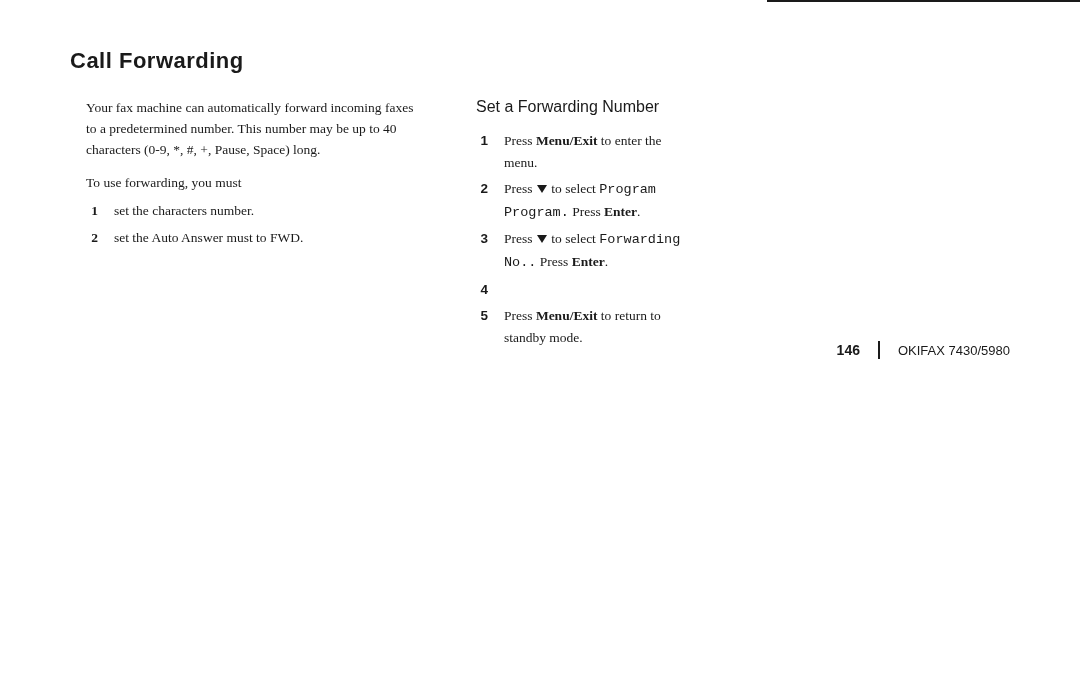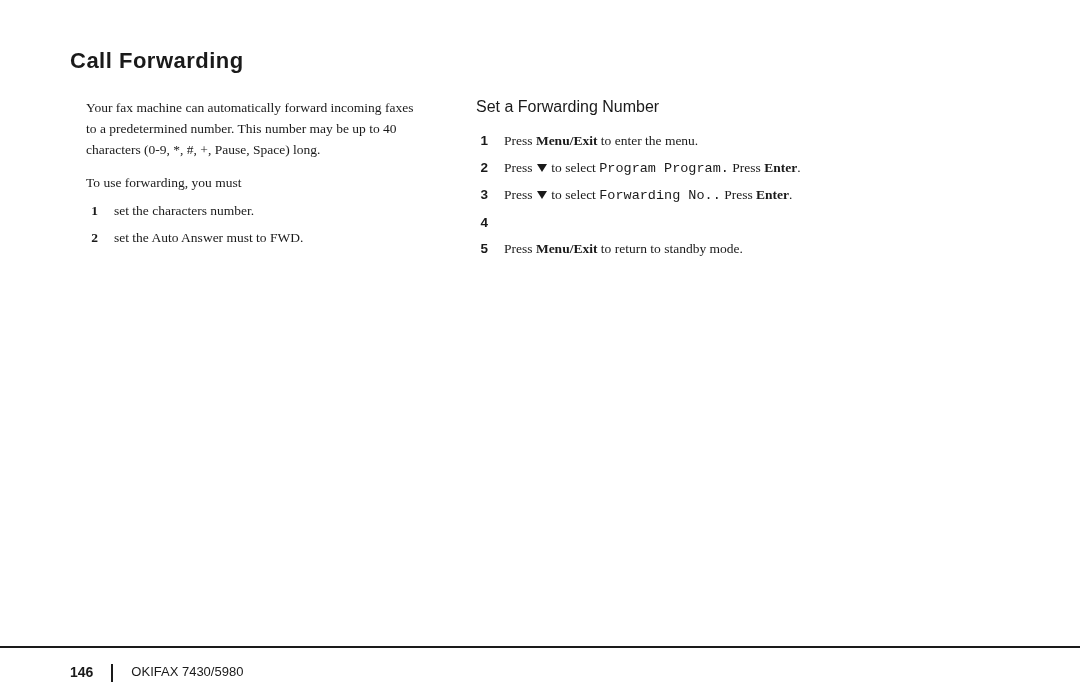--- a/index.html
+++ b/index.html
@@ -16,21 +16,21 @@
       font-size: 14px;
       color: #1a1a1a;
       overflow: hidden;
     }
 
     .page {
       width: 1080px;
       height: 698px;
       position: relative;
       display: flex;
-      flex-direction: column;
+      flex-direction: row;
     }
 
     .content-area {
       flex: 1;
       padding: 48px 70px 30px 70px;
       display: flex;
       flex-direction: column;
     }
 
     .page-title {
@@ -134,21 +134,21 @@
       vertical-align: middle;
       margin: 0 1px;
       position: relative;
       top: -1px;
     }
 
     .footer {
       border-top: 2px solid #1a1a1a;
       padding: 16px 70px;
       display: flex;
-      align-items: flex-start;
+      align-items: center;
       gap: 18px;
     }
 
     .footer-page-num {
       font-size: 14px;
       font-weight: 900;
       font-family: 'Arial', sans-serif;
     }
 
     .footer-divider {

